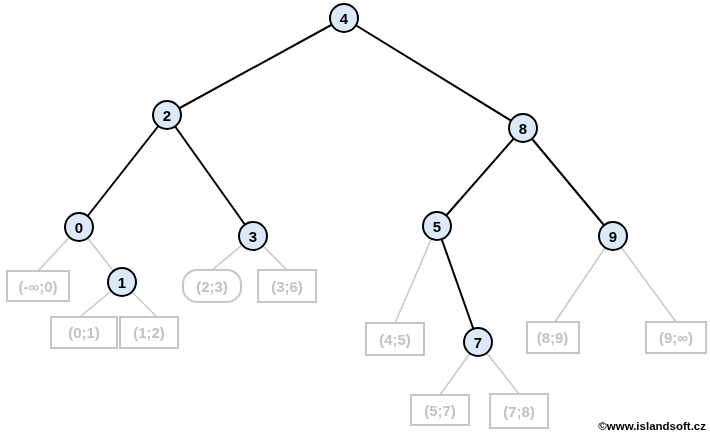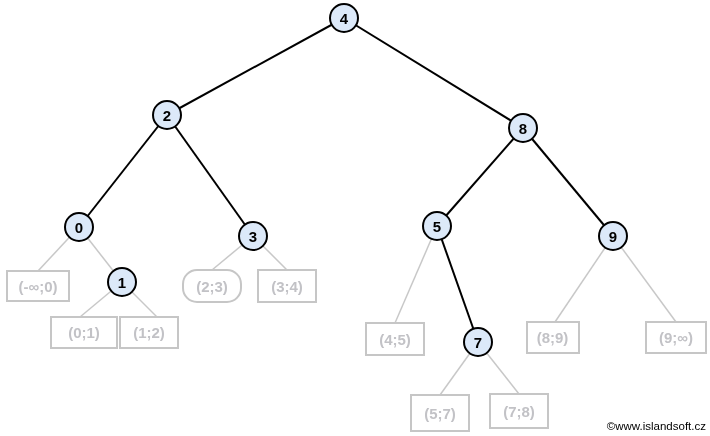--- a/index.html
+++ b/index.html
@@ -48,21 +48,21 @@
     font-size: 15px;
     font-weight: bold;
     line-height: 1;
     white-space: nowrap;
   }
   .credit {
     position: absolute;
     right: 4px;
     bottom: 4px;
     font-size: 11.5px;
-    font-weight: normal;
+    font-weight: bold;
     color: var(--credit-text, #000000);
     letter-spacing: 0px;
   }
 </style>
 </head>
 <body>
 
 <div class="stage">
   <svg class="edges-svg" xmlns="http://www.w3.org/2000/svg" viewBox="0 0 710 436">
       <line x1="344" y1="18" x2="167" y2="115" stroke="#000000" stroke-width="2"></line>
@@ -92,19 +92,19 @@
     <div class="node" style="left: 64px; top: 212px; width: 30px; height: 30px;">0</div>
     <div class="node" style="left: 238px; top: 221px; width: 30px; height: 30px;">3</div>
     <div class="node" style="left: 422px; top: 211px; width: 30px; height: 30px;">5</div>
     <div class="node" style="left: 598px; top: 221px; width: 30px; height: 30px;">9</div>
     <div class="node" style="left: 107px; top: 267px; width: 30px; height: 30px;">1</div>
     <div class="node" style="left: 463px; top: 327px; width: 30px; height: 30px;">7</div>
     <div class="leaf" style="left: 6px; top: 270px; width: 64px; height: 32px;">(-∞;0)</div>
     <div class="leaf" style="left: 50px; top: 316px; width: 68px; height: 33px;">(0;1)</div>
     <div class="leaf" style="left: 119px; top: 316px; width: 60px; height: 33px;">(1;2)</div>
     <div class="leaf" style="left: 182px; top: 269px; width: 60px; height: 34px; border-radius: 15px;">(2;3)</div>
-    <div class="leaf" style="left: 257px; top: 269px; width: 60px; height: 34px;">(3;4)</div>
+    <div class="leaf" style="left: 257px; top: 269px; width: 60px; height: 34px;">(3;6)</div>
     <div class="leaf" style="left: 365px; top: 322px; width: 60px; height: 34px;">(4;5)</div>
-    <div class="leaf" style="left: 410px; top: 394px; width: 60px; height: 38px;">(5;7)</div>
+    <div class="leaf" style="left: 410px; top: 394px; width: 60px; height: 32px;">(5;7)</div>
     <div class="leaf" style="left: 489px; top: 393px; width: 60px; height: 36px;">(7;8)</div>
     <div class="leaf" style="left: 525.5px; top: 321px; width: 54px; height: 33px;">(8;9)</div>
     <div class="leaf" style="left: 645px; top: 321px; width: 62px; height: 33px;">(9;∞)</div>
   </div>
 
 </body></html>

